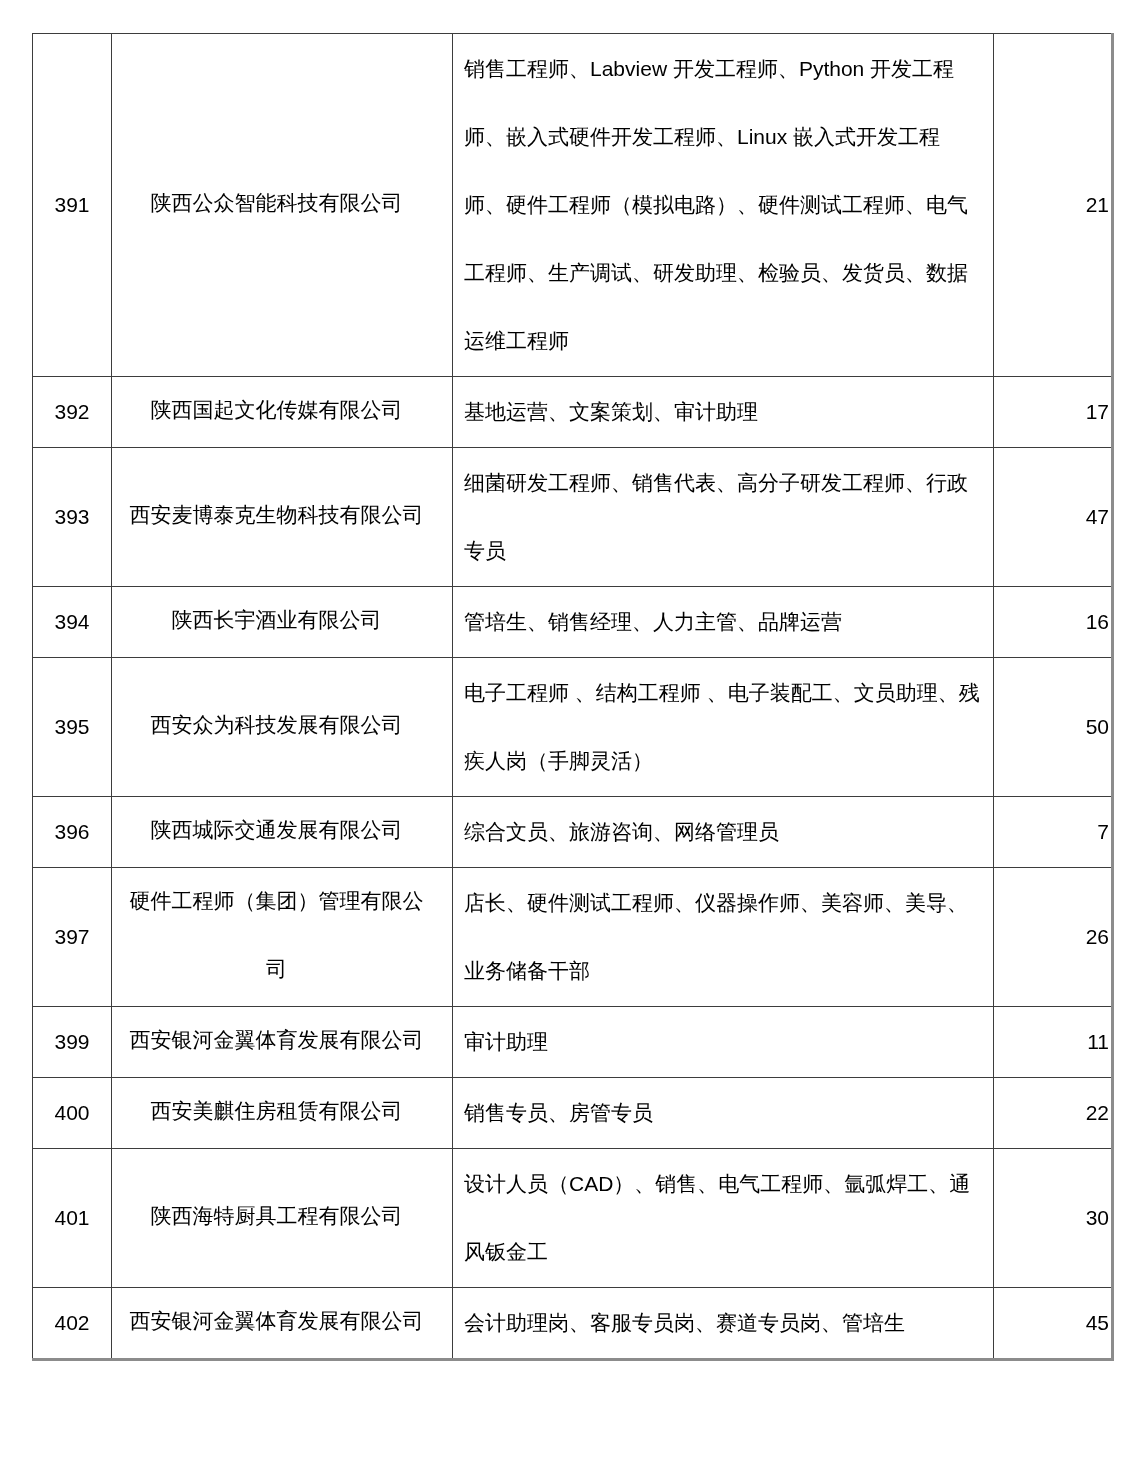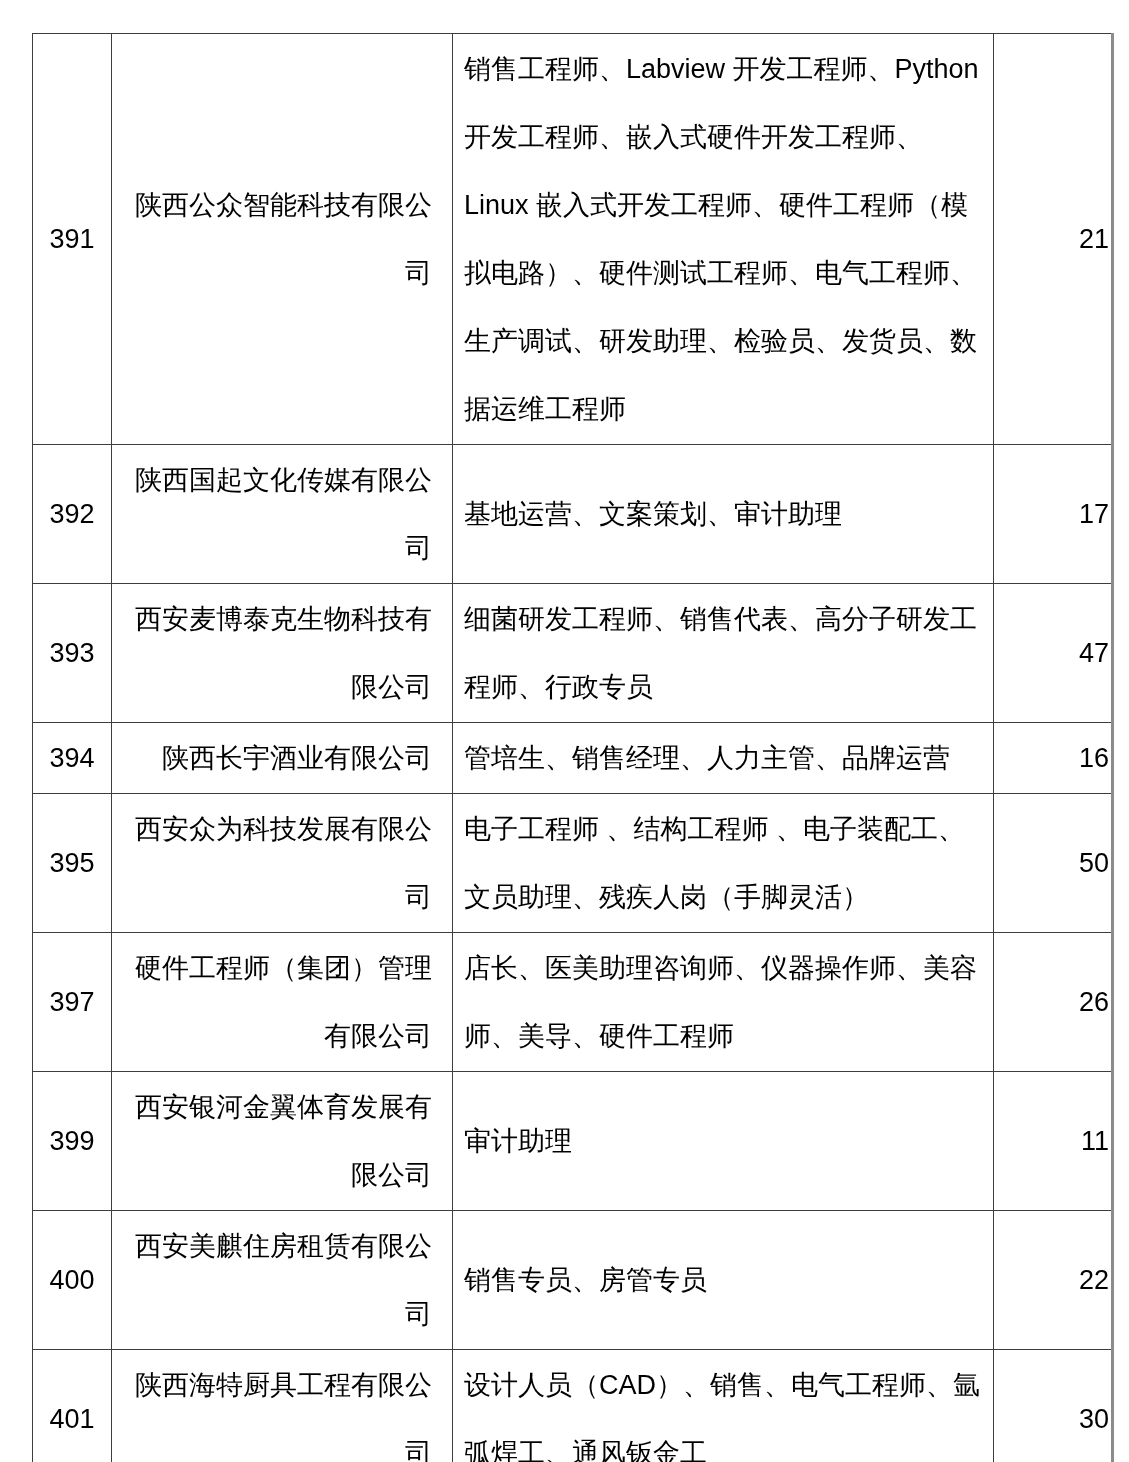--- a/index.html
+++ b/index.html
@@ -27,33 +27,34 @@
     left: 32px;
     top: 33px;
     width: 1080px;
     border-collapse: collapse;
     table-layout: fixed;
     border-right: 3px solid #8c8c8c;
     border-bottom: 3px solid #8c8c8c;
   }
   table.jobs td {
     border: 1px solid #3d3d3d;
-    font-size: 27px;
+    font-size: 21px;
     line-height: 68px;
     vertical-align: middle;
     word-break: break-word;
     overflow: hidden;
   }
   td.c-no {
     text-align: center;
     padding: 1px 2px;
   }
   td.c-company {
     padding: 1px 20px 1px 9px;
-    text-align: right;
+    text-align: center;
+    font-family: Liberation Mono, monospace;
   }
   td.c-pos {
     padding: 1px 12px 1px 11px;
     text-align: left;
   }
   td.c-count {
     text-align: right;
     padding: 1px 2px;
   }
 </style>
@@ -97,25 +98,31 @@
     <td class="c-count">16</td>
   </tr>
 
   <tr>
     <td class="c-no">395</td>
     <td class="c-company">西安众为科技发展有限公司</td>
     <td class="c-pos">电子工程师 、结构工程师 、电子装配工、文员助理、残疾人岗（手脚灵活）</td>
     <td class="c-count">50</td>
   </tr>
 
+  <tr>
+    <td class="c-no">396</td>
+    <td class="c-company">陕西城际交通发展有限公司</td>
+    <td class="c-pos">综合文员、旅游咨询、网络管理员</td>
+    <td class="c-count">7</td>
+  </tr>
 
   <tr>
     <td class="c-no">397</td>
     <td class="c-company">硬件工程师（集团）管理有限公司</td>
-    <td class="c-pos">店长、医美助理咨询师、仪器操作师、美容师、美导、硬件工程师</td>
+    <td class="c-pos">店长、硬件测试工程师、仪器操作师、美容师、美导、业务储备干部</td>
     <td class="c-count">26</td>
   </tr>
 
 
   <tr>
     <td class="c-no">399</td>
     <td class="c-company">西安银河金翼体育发展有限公司</td>
     <td class="c-pos">审计助理</td>
     <td class="c-count">11</td>
   </tr>
@@ -127,15 +134,21 @@
     <td class="c-count">22</td>
   </tr>
 
   <tr>
     <td class="c-no">401</td>
     <td class="c-company">陕西海特厨具工程有限公司</td>
     <td class="c-pos">设计人员（CAD）、销售、电气工程师、氩弧焊工、通风钣金工</td>
     <td class="c-count">30</td>
   </tr>
 
+  <tr>
+    <td class="c-no">402</td>
+    <td class="c-company">西安银河金翼体育发展有限公司</td>
+    <td class="c-pos">会计助理岗、客服专员岗、赛道专员岗、管培生</td>
+    <td class="c-count">45</td>
+  </tr>
 </tbody>
   </table>
 </div>
 
 </body></html>

